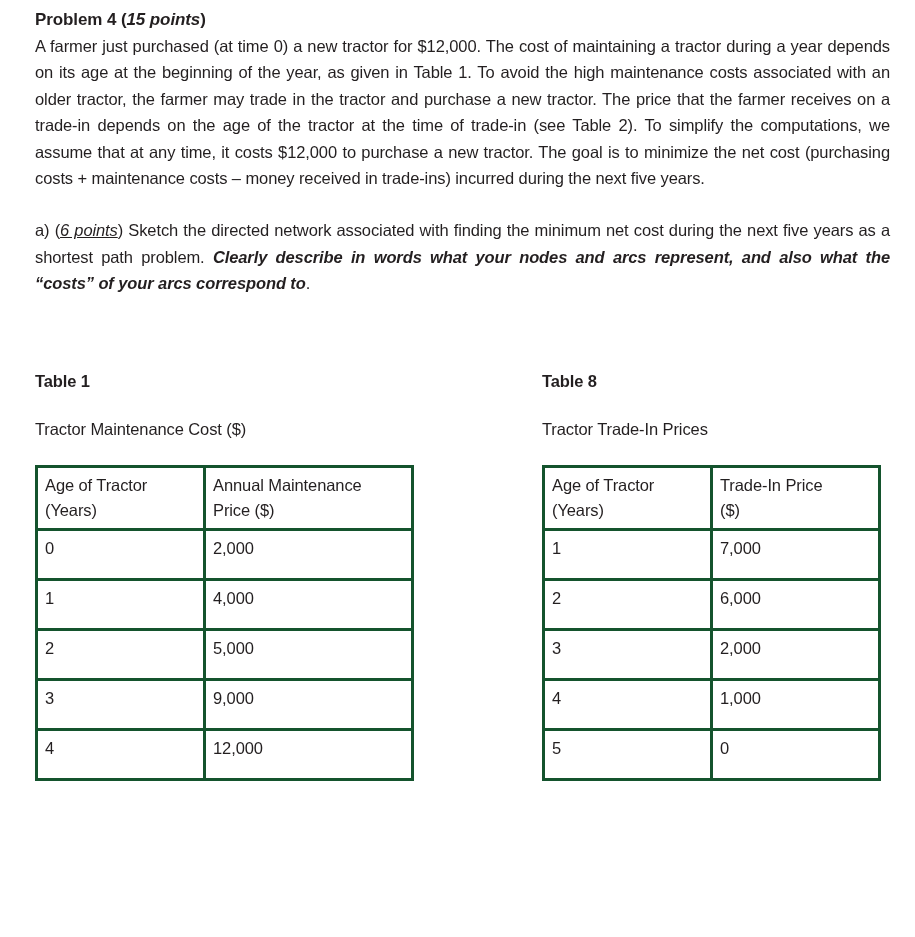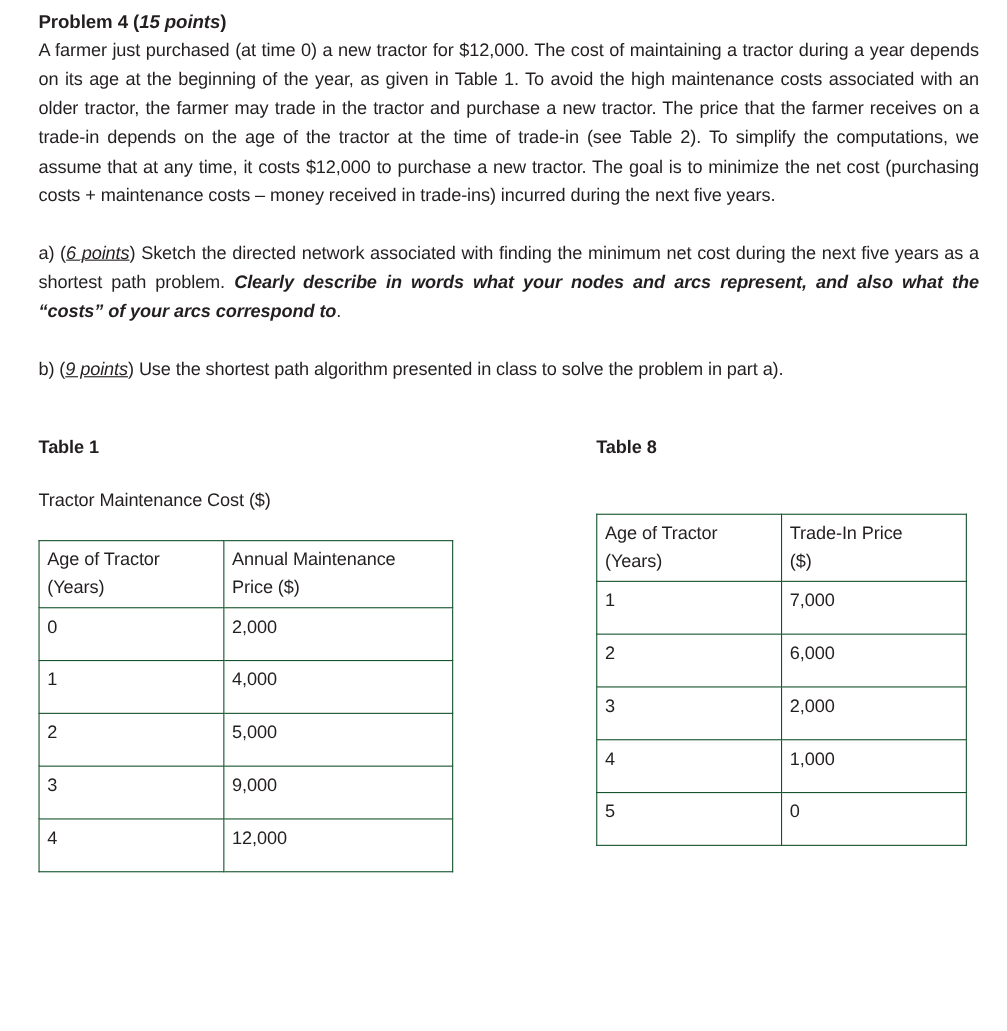--- a/index.html
+++ b/index.html
@@ -73,21 +73,21 @@
     border-collapse: collapse;
     table-layout: fixed;
     font-size: 16.5px;
     line-height: 25px;
     color: #231f20;
   }
   .data-table.t1 { width: 376px; }
   .data-table.t2 { width: 336px; }
   .data-table th,
   .data-table td {
-    border: 1px solid #14532d;
+    border: 3px solid #14532d;
     padding: 5px 7px 5px 7px;
     text-align: left;
     font-weight: normal;
     vertical-align: top;
     letter-spacing: -0.1px;
   }
   .data-table.t1 col.c1 { width: 168px; }
   .data-table.t1 col.c2 { width: 208px; }
   .data-table.t2 col.c1 { width: 168px; }
   .data-table.t2 col.c2 { width: 168px; }
@@ -103,21 +103,20 @@
   <h1 class="problem-title"><span>Problem 4 (</span><span class="pts">15 points</span><span>)</span></h1>
 
   <p class="body-par">A farmer just purchased (at time 0) a new tractor for $12,000. The cost of maintaining a tractor during a year depends on its age at the beginning of the year, as given in Table 1. To avoid the high maintenance costs associated with an older tractor, the farmer may trade in the tractor and purchase a new tractor. The price that the farmer receives on a trade-in depends on the age of the tractor at the time of trade-in (see Table 2). To simplify the computations, we assume that at any time, it costs $12,000 to purchase a new tractor. The goal is to minimize the net cost (purchasing costs + maintenance costs – money received in trade-ins) incurred during the next five years.</p>
 
   <div class="gap-lg"></div>
 
   <p class="body-par"><span>a) (</span><span class="it">6 points</span><span>) </span><span>Sketch the directed network associated with finding the minimum net cost during the next five years as a shortest path problem.  </span><span class="bi">Clearly describe in words what your nodes and arcs represent, and also what the “costs” of your arcs correspond to</span><span>.</span></p>
 
   <div class="gap-md"></div>
 
-  <p class="body-par nojust"><span>b) (</span><span class="it">9 points</span><span>) </span><span>Use the shortest path algorithm presented in class to solve the problem in part a).</span></p>
 
   <div class="gap-xl"></div>
 
   <div class="tables-row">
 
     <div class="tcol-1">
       <p class="table-label">Table 1</p>
       <div class="cap-gap"></div>
       <p class="table-caption">Tractor Maintenance Cost ($)</p>
       <div class="cap-gap"></div>
@@ -159,20 +158,21 @@
             <td>4</td>
             <td>12,000</td>
           </tr>
         </tbody>
       </table>
     </div>
 
     <div class="tcol-2">
       <p class="table-label">Table 8</p>
       <div class="cap-gap"></div>
+      <p class="table-caption">Tractor Trade-In Prices</p>
       <div class="cap-gap"></div>
       <table class="data-table t2">
         <colgroup>
             <col class="c1">
             <col class="c2">
           </colgroup>
         <thead>
           <tr>
             <th>
                 <span class="hdr-line">Age of Tractor</span>

